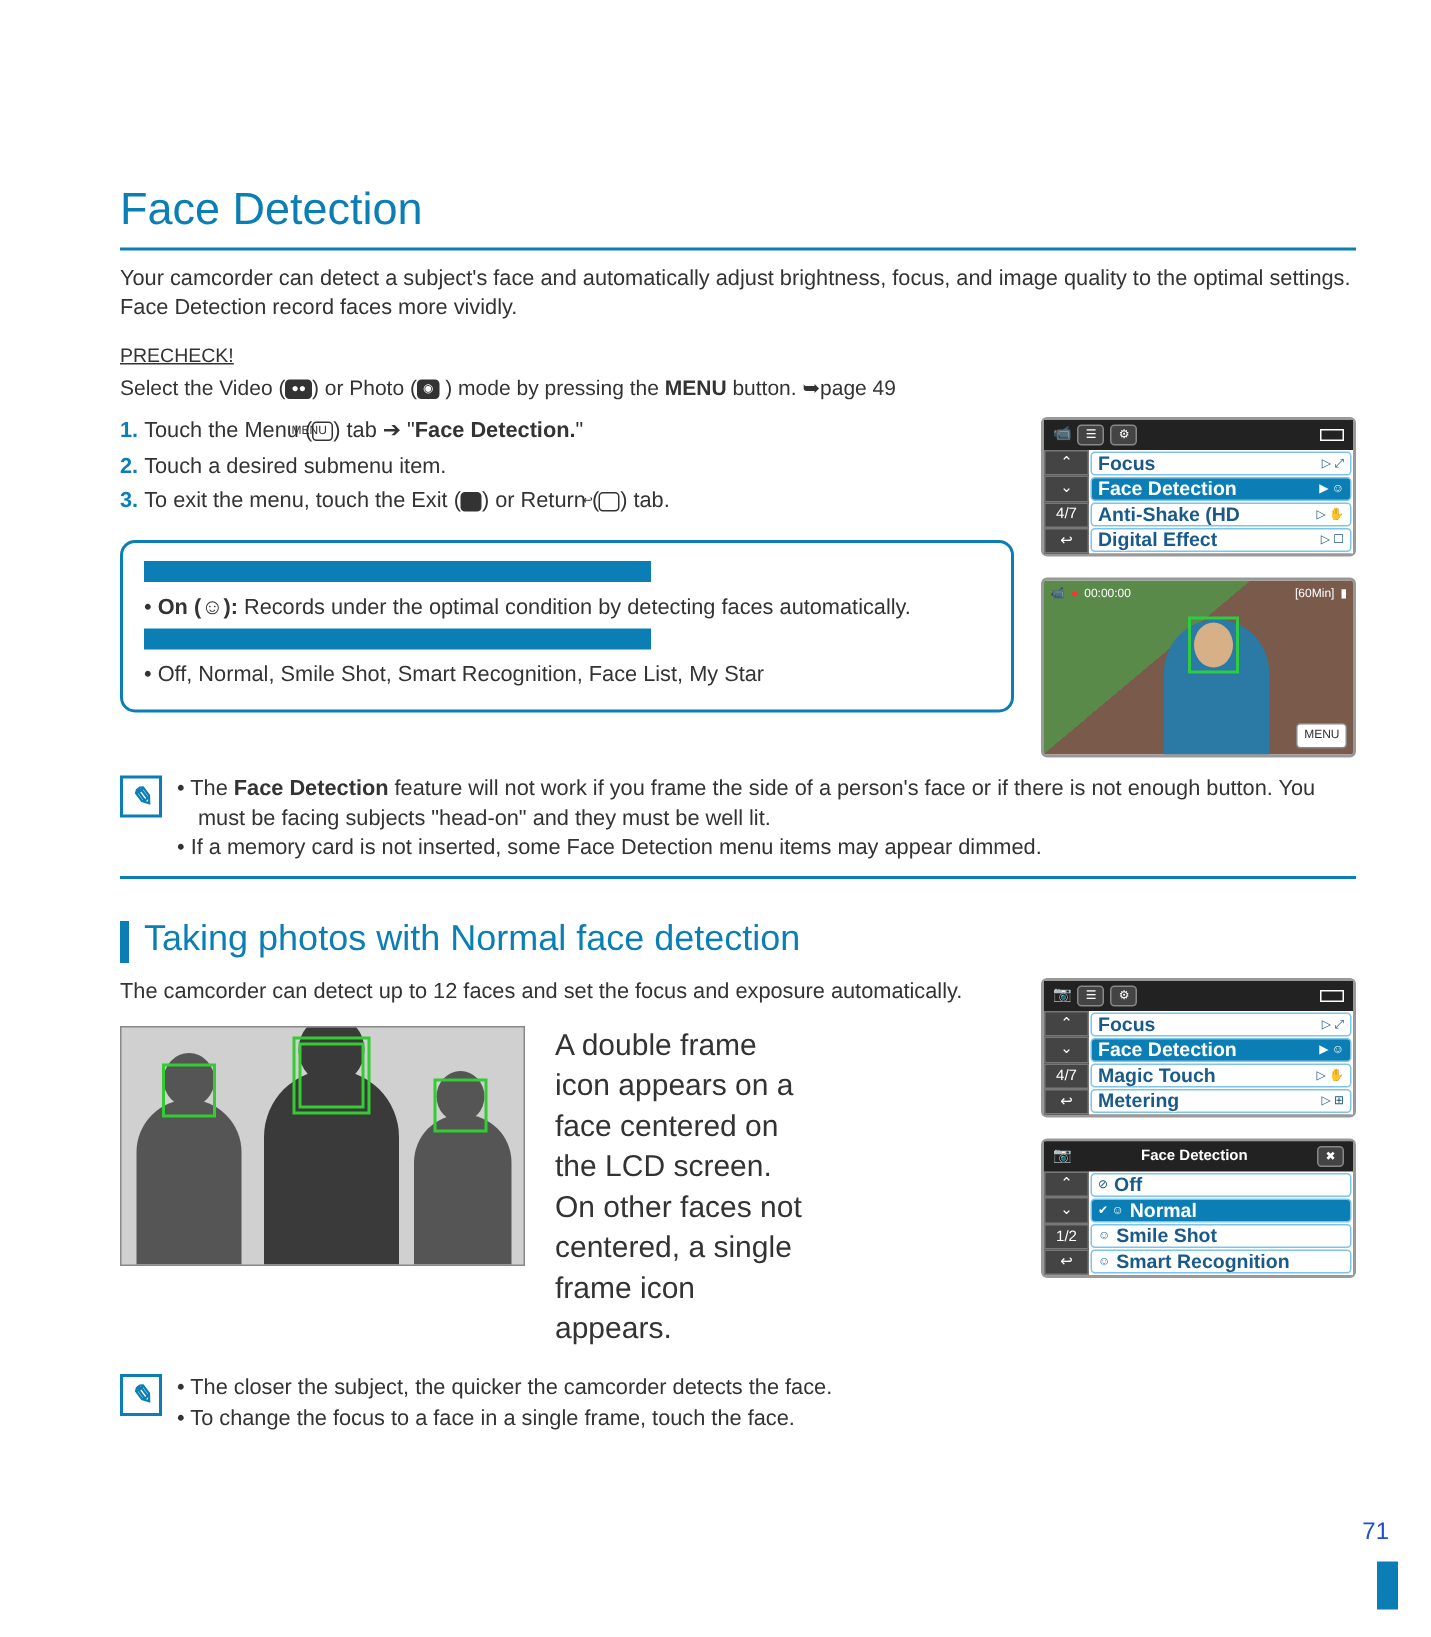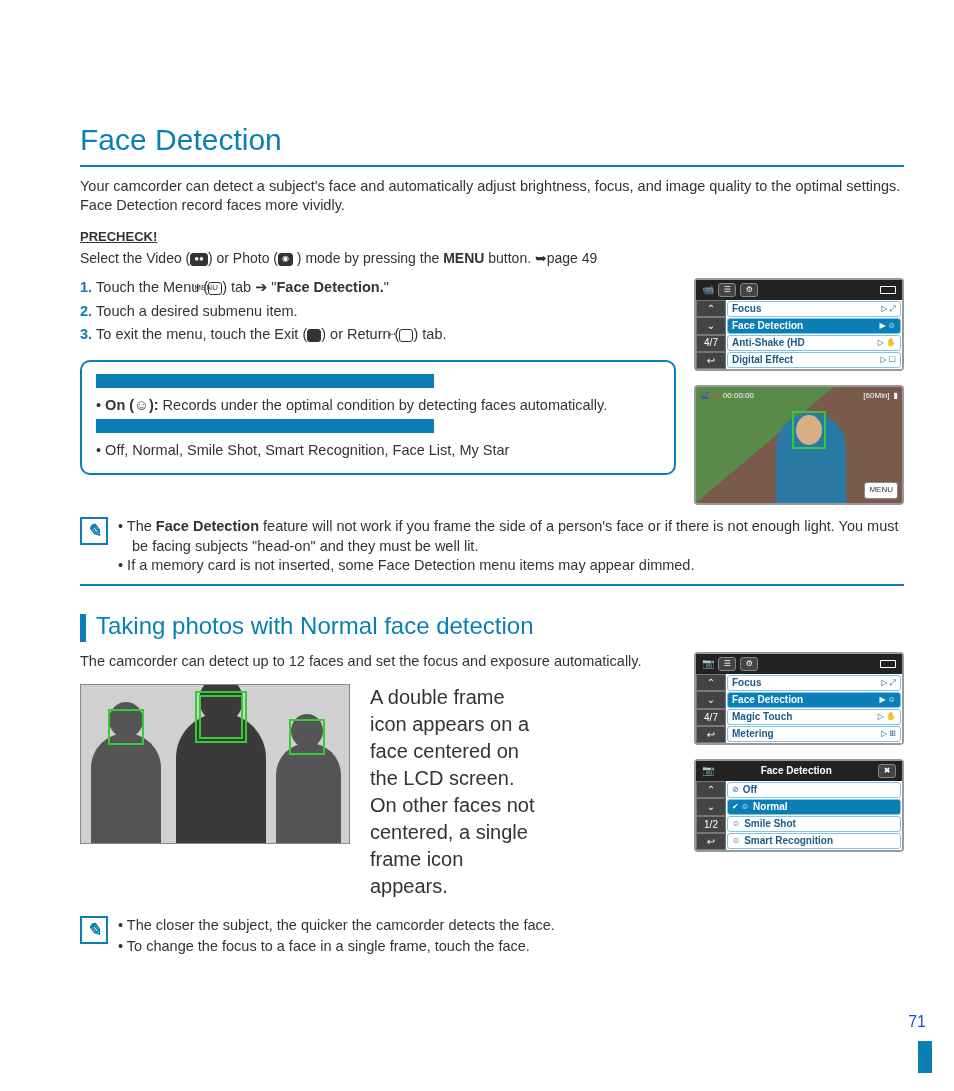--- a/index.html
+++ b/index.html
@@ -16,21 +16,21 @@
   .title {
     font-size: 30px;
     color: #0b7fb5;
     font-weight: normal;
     border-bottom: 2px solid #0b7fb5;
     padding-bottom: 4px;
     margin-bottom: 10px;
   }
   .intro { margin-bottom: 12px; }
   .precheck-label {
-    font-weight: bold;
+    font-weight: normal;
     text-decoration: underline;
     font-size: 13px;
     margin-bottom: 4px;
   }
   .precheck-text { font-size: 14px; margin-bottom: 10px; }
   .icon-inline {
     display: inline-flex;
     align-items: center;
     justify-content: center;
     border: 1px solid #333;
@@ -78,21 +78,21 @@
   }
   .cm-header { display:flex; align-items:center; padding:3px 6px; gap:4px; background:#222; }
   .cm-header .tab { background:#444; border:1px solid #888; border-radius:3px; width:18px; height:14px; display:flex; align-items:center; justify-content:center; font-size:8px; }
   .cm-header .spacer { flex:1; }
   .cm-header .battery { width:16px; height:8px; border:1px solid #fff; position:relative; }
   .cm-body { display:flex; }
   .cm-side { width:30px; display:flex; flex-direction:column; }
   .cm-side .btn { flex:1; background:#444; border:1px solid #777; display:flex; align-items:center; justify-content:center; font-size:10px; }
   .cm-list { flex:1; background:#fff; }
   .cm-item { display:flex; align-items:center; justify-content:space-between; padding:2px 4px; color:#1a5a8a; border:1px solid #7ec3e8; margin:1px; border-radius:3px; height:16px; }
-  .cm-item .txt { text-shadow:0.5px 0.5px 0 #fff; font-weight:bold; font-size:10px;text-align:right; }
+  .cm-item .txt { text-shadow:0.5px 0.5px 0 #fff; font-weight:bold; font-size:13px;text-align:right; }
   .cm-item.sel { background:#0b7fb5; color:#fff; }
   .cm-item.sel .txt { color:#fff; text-shadow:none; }
   .cm-item .act { font-size:8px; }
   .preview-img {
     width:210px; height:120px; border:2px solid #999; border-radius:4px;
     background: linear-gradient(140deg,#5a8a4a 0%, #5a8a4a 40%, #7a5a4a 40%, #7a5a4a 100%);
     position:relative; overflow:hidden;
   }
   .preview-img .face-box { position:absolute; border:2px solid #2ecc40; }
   .preview-img .person { position:absolute; width:70px; height:90px; bottom:0; left:80px; background:#2a7aa5; border-radius:35px 35px 0 0; }
@@ -202,21 +202,21 @@
       <div class="head"></div>
       <div class="face-box" style="left:96px;top:24px;width:34px;height:38px"></div>
       <div class="menu-btn">MENU</div>
     </div>
   </div>
 </div>
 
 <div class="note-row">
   <div class="note-icon">✎</div>
   <ul>
-    <li><span>The </span><span class="bold">Face Detection</span><span> feature will not work if you frame the side of a person's face or if there is not enough light. You must be facing subjects "head-on" and they must be well lit.</span></li>
+    <li><span>The </span><span class="bold">Face Detection</span><span> feature will not work if you frame the side of a person's face or if there is not enough button. You must be facing subjects "head-on" and they must be well lit.</span></li>
     <li>If a memory card is not inserted, some Face Detection menu items may appear dimmed.</li>
   </ul>
 </div>
 
 <div class="sub-title-wrap">
   <div class="sub-title-bar"></div>
   <div class="sub-title">Taking photos with Normal face detection</div>
 </div>
 
 <div class="two-col">

